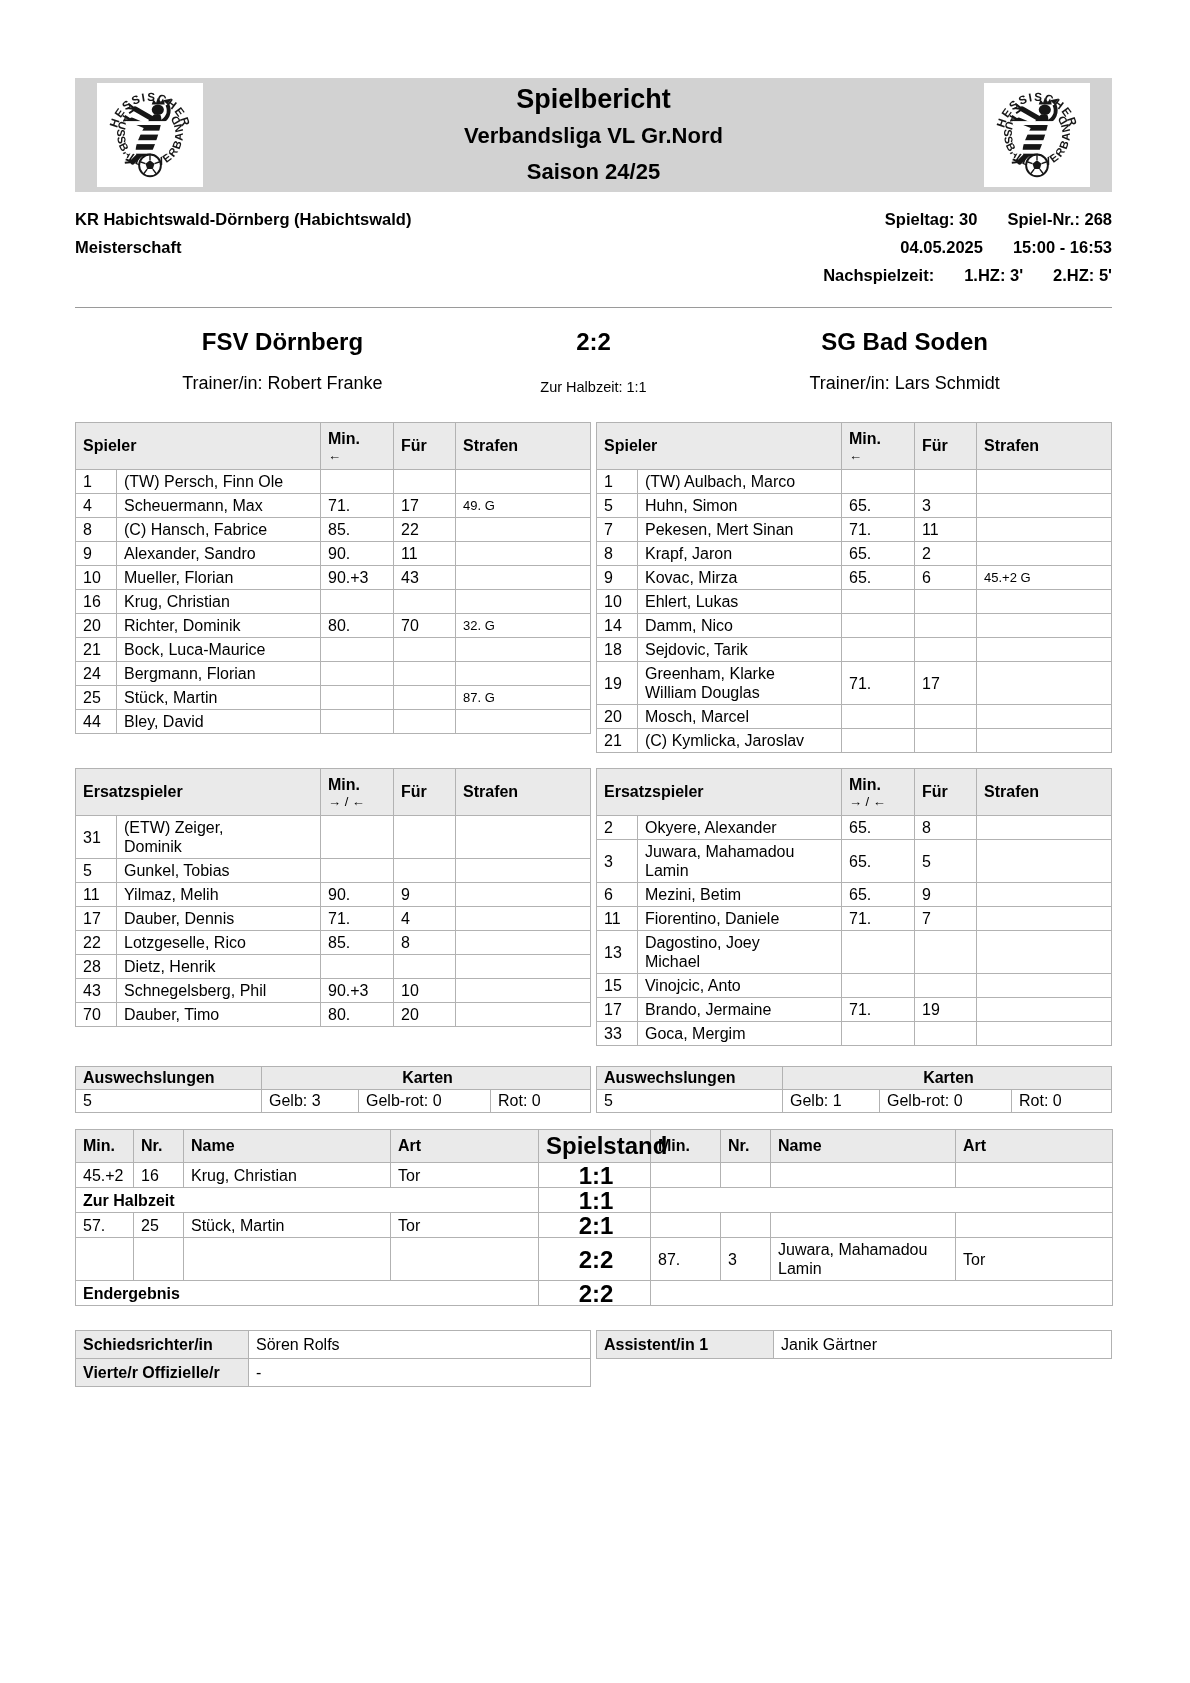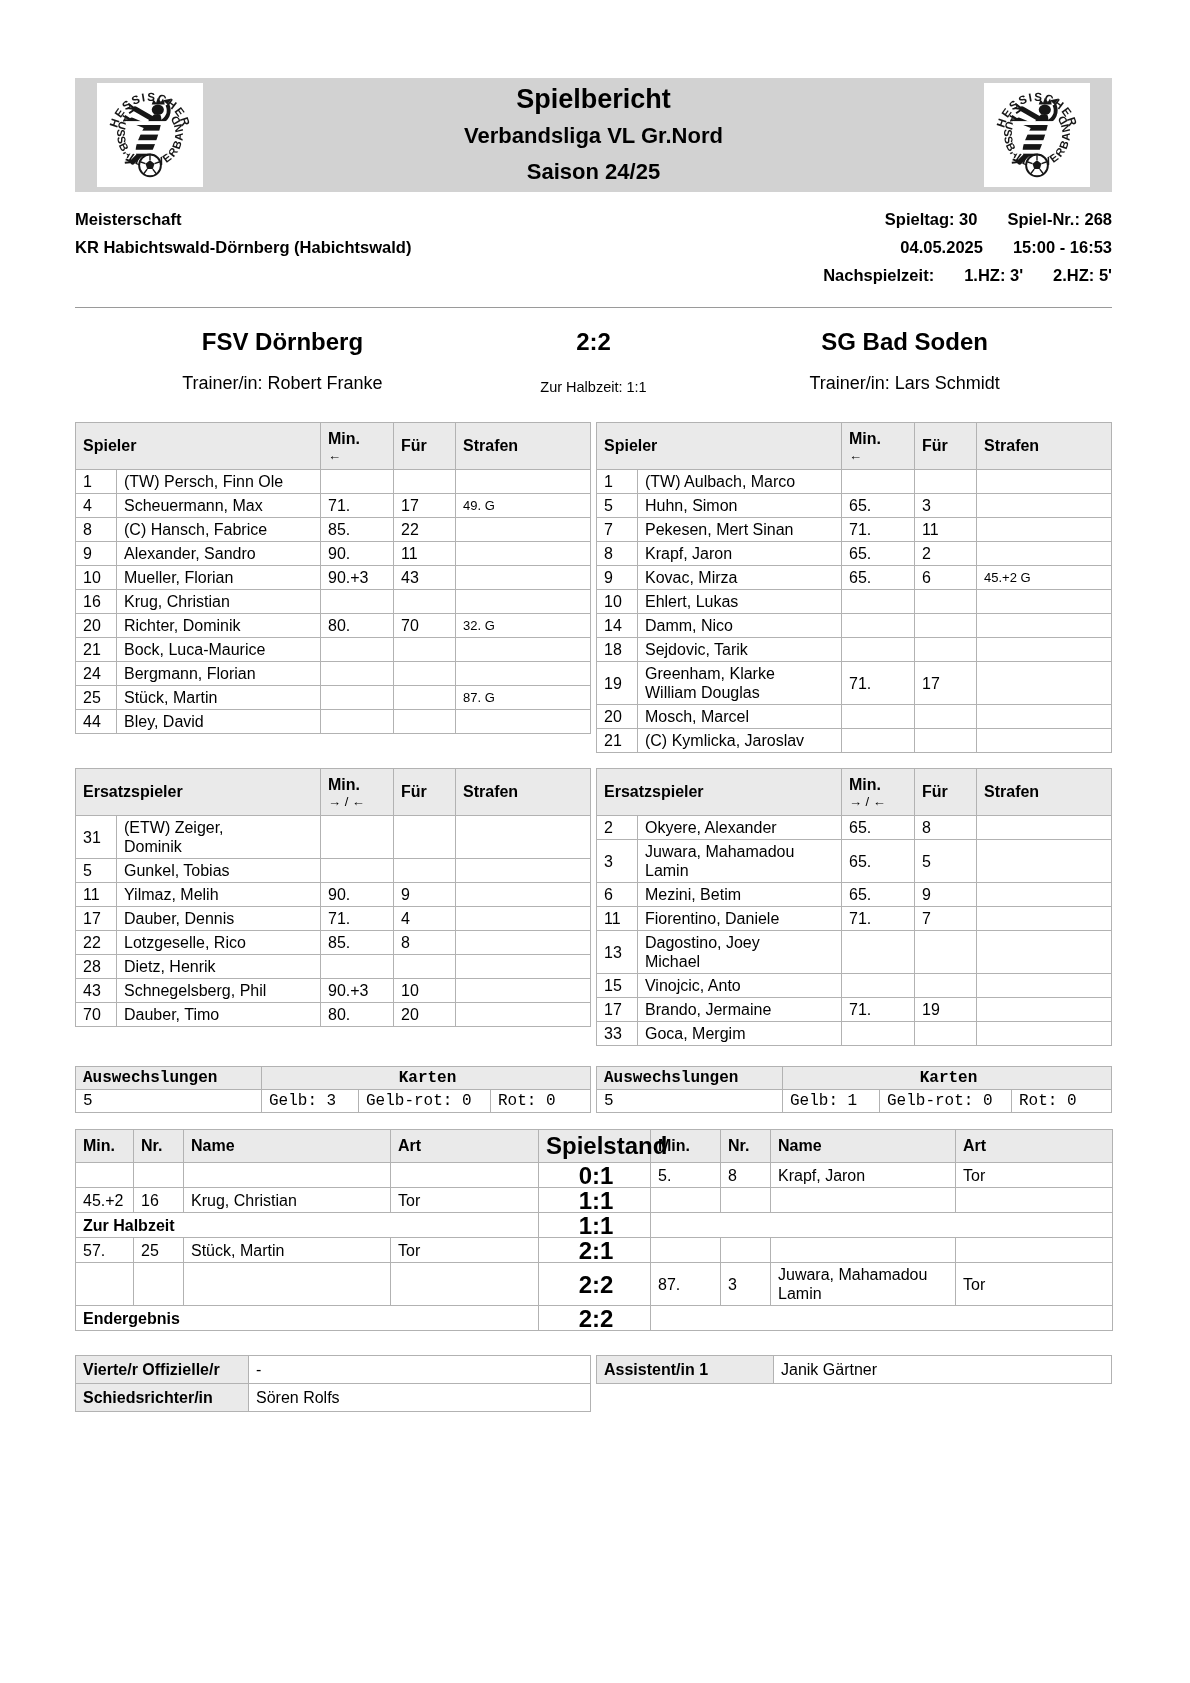--- a/index.html
+++ b/index.html
@@ -38,21 +38,21 @@
   table { border-collapse:collapse; table-layout:fixed; background:#fff; }
   th, td { border:1px solid #b2b2b2; text-align:left; vertical-align:middle;
            padding:2px 4px 2px 7px; font-size:16px; }
   th { background:#eaeaea; font-weight:bold; }
 
   .pair { display:flex; justify-content:space-between; align-items:flex-start; }
   .pair > table { width:515px; }
 
   .players { margin-top:24px; }
   .subs    { margin-top:15px; }
-  .cardsec { margin-top:20px;font-family:Liberation Mono, monospace; }
+  .cardsec { margin-top:20px; }
   .goalsec { margin-top:16px; }
   .offsec  { margin-top:24px; }
 
   .ptable th { height:47px; }
   .ptable td { height:24px; line-height:19px; }
   .ptable .arr { font-weight:normal; font-size:13px; line-height:15px; }
   .name  { white-space:pre-line; }
   .small { font-size:13px; }
 
   .ctable th, .ctable td { height:23px; padding-top:1px; padding-bottom:1px; }
@@ -130,22 +130,22 @@
       <div class="band-sub">Verbandsliga VL Gr.Nord</div>
       <div class="band-sub">Saison 24/25</div>
     </div>
     <svg class="logo" viewBox="0 0 122 112">
         <use href="#hfv" xlink:href="#hfv"></use>
       </svg>
   </div>
 
   <div class="meta">
     <div class="meta-left">
+      <div>KR Habichtswald-Dörnberg (Habichtswald)</div>
       <div>Meisterschaft</div>
-      <div>KR Habichtswald-Dörnberg (Habichtswald)</div>
     </div>
     <div class="meta-right">
       <div class="mrow">
         <span>Spieltag: 30</span>
         <span>Spiel-Nr.: 268</span>
       </div>
       <div class="mrow">
         <span>04.05.2025</span>
         <span>15:00 - 16:53</span>
       </div>
@@ -642,31 +642,20 @@
         <th>Art</th>
         <th class="score">Spielstand</th>
         <th>Min.</th>
         <th>Nr.</th>
         <th>Name</th>
         <th>Art</th>
       </tr>
     </thead>
     <tbody>
 
-        <tr>
-          <td></td>
-          <td></td>
-          <td class="name"></td>
-          <td></td>
-          <td class="score">0:1</td>
-          <td>5.</td>
-          <td>8</td>
-          <td class="name">Krapf, Jaron</td>
-          <td>Tor</td>
-        </tr>
 
         <tr>
           <td>45.+2</td>
           <td>16</td>
           <td class="name">Krug, Christian</td>
           <td>Tor</td>
           <td class="score">1:1</td>
           <td></td>
           <td></td>
           <td class="name"></td>
@@ -718,27 +707,27 @@
 
   <div class="pair offsec">
     <table class="otable">
       <colgroup>
           <col style="width:173px">
           <col style="width:342px">
         </colgroup>
       <tbody>
 
           <tr>
+            <td class="lbl">Schiedsrichter/in</td>
+            <td>Sören Rolfs</td>
+          </tr>
+
+          <tr>
             <td class="lbl">Vierte/r Offizielle/r</td>
             <td>-</td>
-          </tr>
-
-          <tr>
-            <td class="lbl">Schiedsrichter/in</td>
-            <td>Sören Rolfs</td>
           </tr>
         </tbody>
     </table>
     <table class="otable">
       <colgroup>
           <col style="width:177px">
           <col style="width:338px">
         </colgroup>
       <tbody>
 

